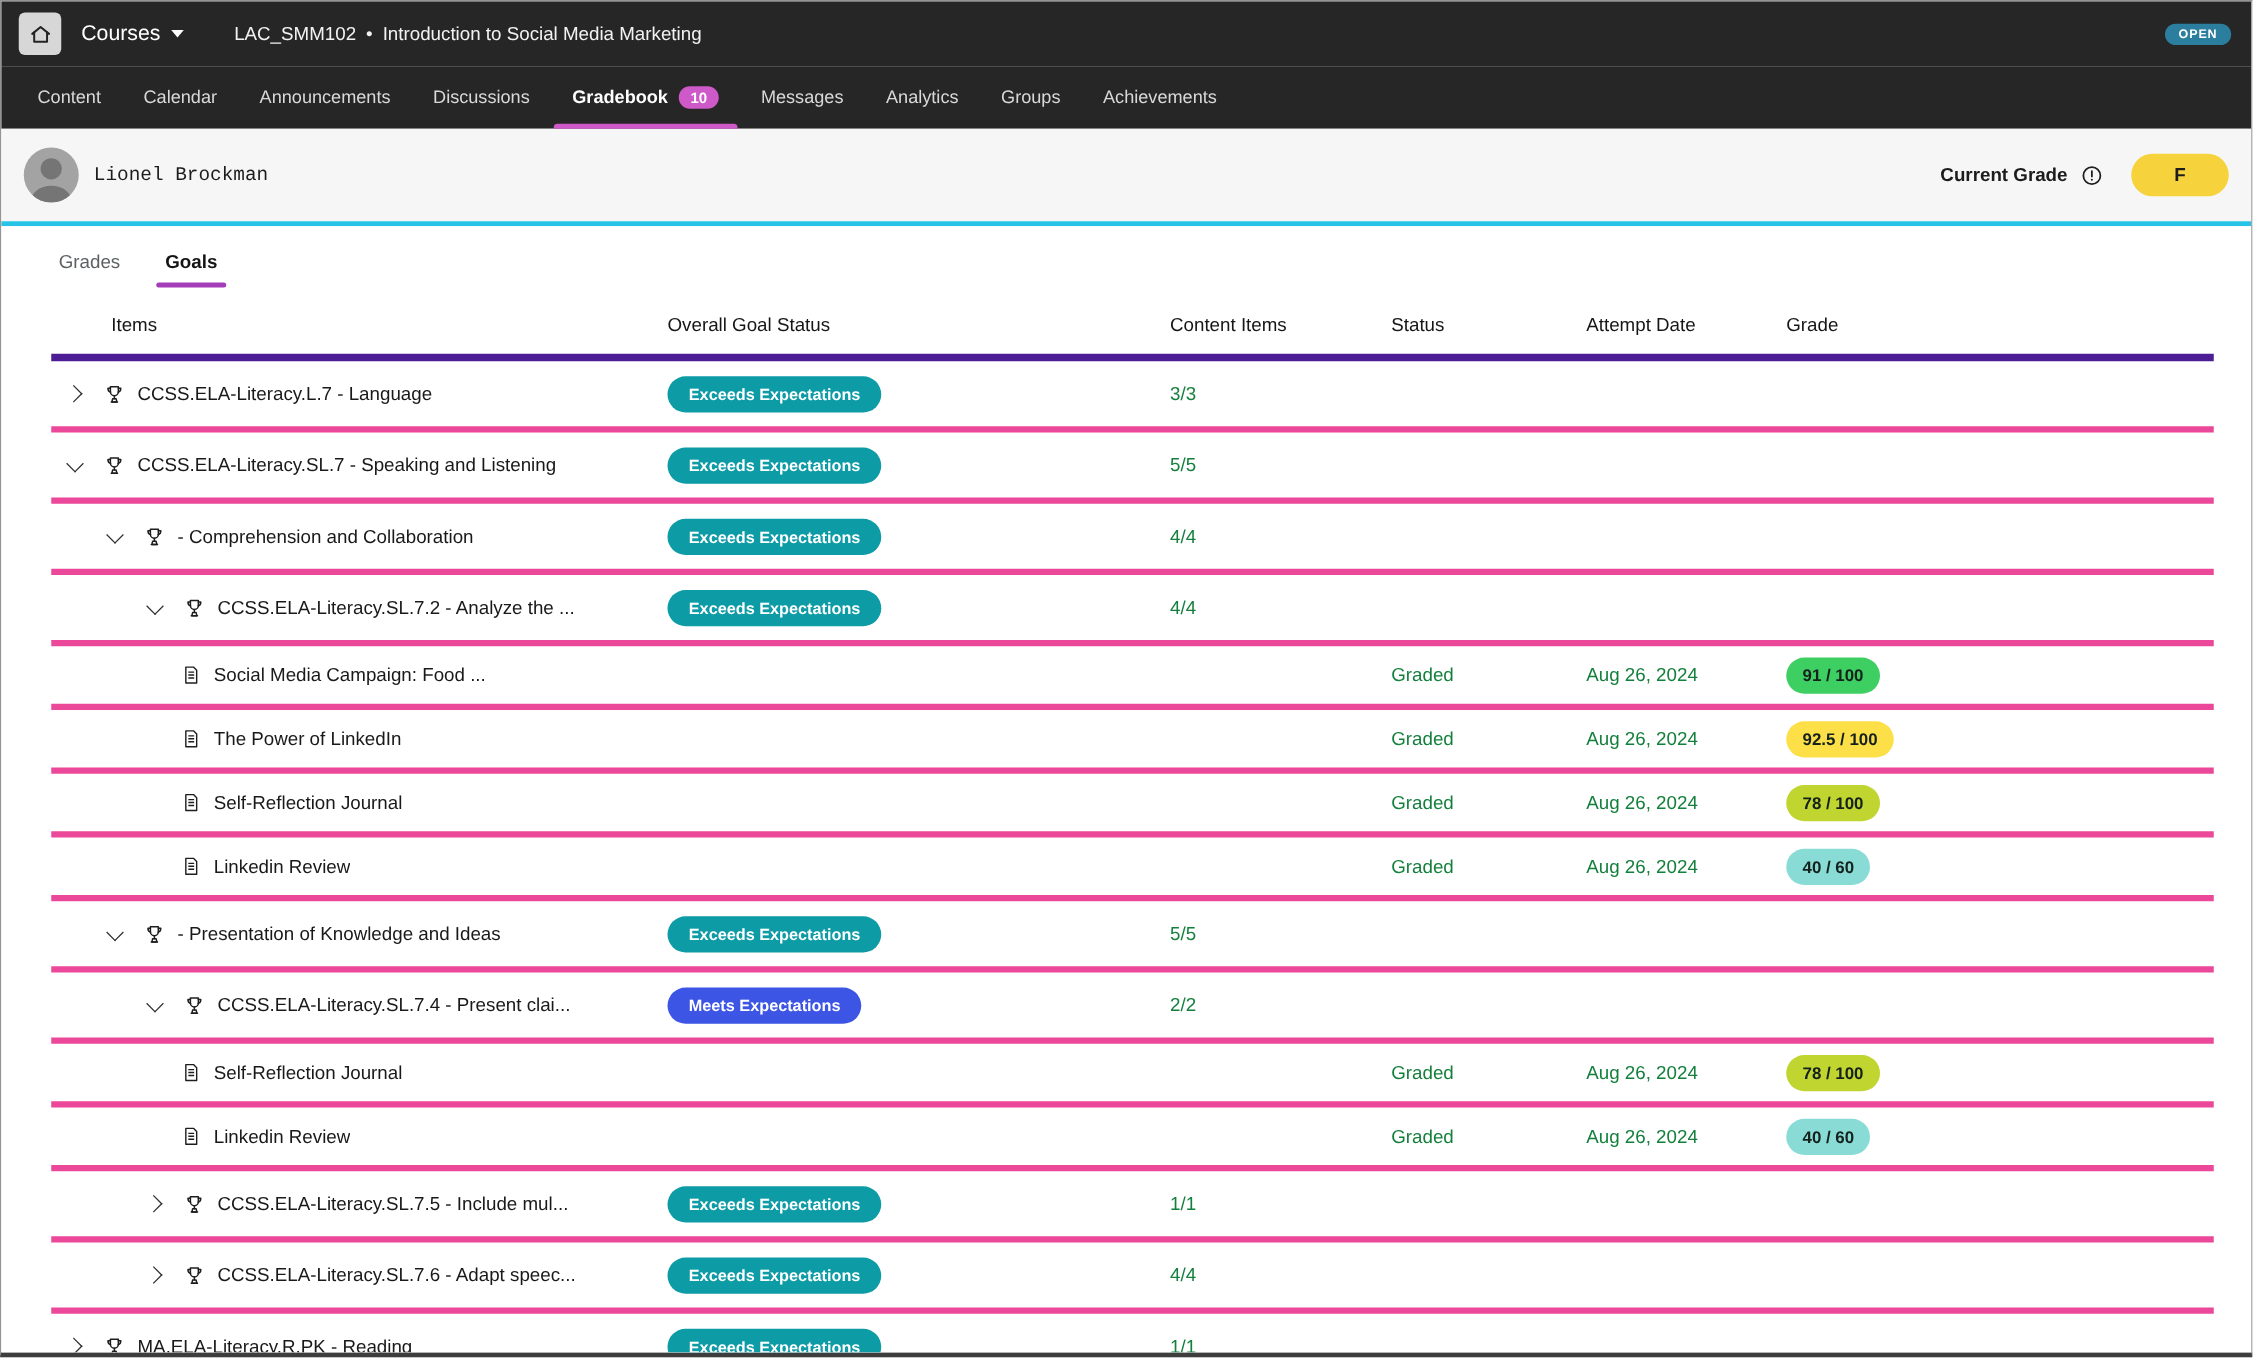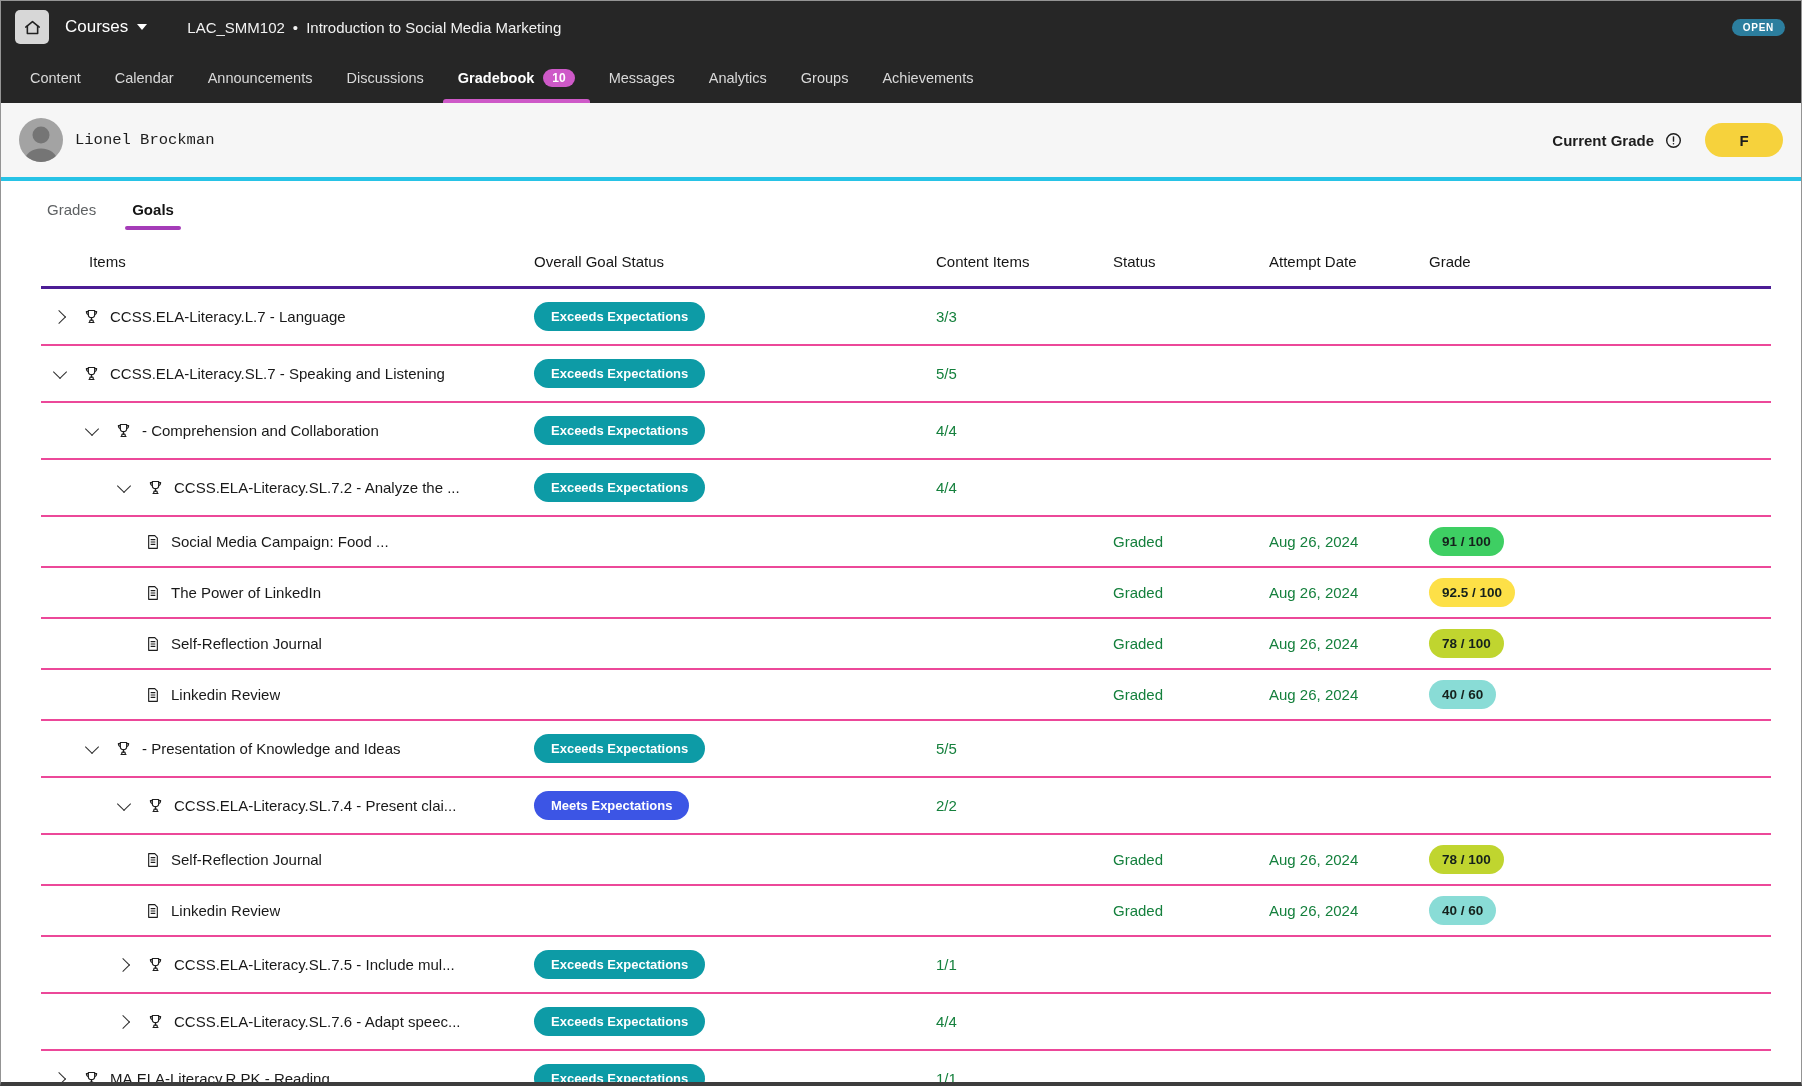--- a/index.html
+++ b/index.html
@@ -35,24 +35,24 @@
 
   
   .subtabs { height:56px; display:flex; align-items:center; gap:36px; padding-left:46px; flex:none; background:#fff; }
   .subtab { position:relative; font-size:15px; color:#5e6163; cursor:pointer; }
   .subtab.active { color:#141414; font-weight:700; }
   .subtab.active::after { content:""; position:absolute; left:-7px; right:-7px; bottom:-12px; height:4px; border-radius:3px; background:#a53cb8; }
 
   
   .goals-table { flex:1; overflow:hidden; padding:0 30px 0 40px; background:#fff; }
   .grid { display:grid; grid-template-columns:493px 402px 177px 156px 160px 1fr; align-items:center; }
-  .thead { height:52px; border-bottom:3px solid #4c1d95; }
+  .thead { height:52px; border-bottom:6px solid #4c1d95; }
   .th { font-size:15px; font-weight:500; color:#161616; }
   .th-items { padding-left:48px; }
-  .trow { border-bottom:2px solid #ec4899; }
+  .trow { border-bottom:5px solid #ec4899; }
   .trow.goal { height:57px; }
   .trow.item { height:51px; }
   .items-cell { display:flex; align-items:center; min-width:0; }
   .expander { width:22px; height:22px; margin-right:12px; display:flex; align-items:center; justify-content:center; cursor:pointer; flex:none; }
   .expander::before { content:""; width:9px; height:9px; border-right:1.8px solid #2e2e2e; border-bottom:1.8px solid #2e2e2e; transform:rotate(-45deg); margin-left:-3px; }
   .expander.down::before { transform:rotate(45deg); margin:-3px 0 0 0; }
   .row-icon { display:flex; color:#1e1e1e; margin-right:10px; flex:none; }
   .row-label { font-size:15px; color:#191919; white-space:nowrap; overflow:hidden; text-overflow:ellipsis; }
   .status-pill { display:inline-block; padding:7px 17px; border-radius:999px; color:#fff; font-size:13px; font-weight:700; white-space:nowrap; justify-self:start; }
   .grade-pill { display:inline-block; padding:7px 13px; border-radius:999px; font-size:13.5px; font-weight:600; color:#15211c; white-space:nowrap; justify-self:start; cursor:pointer; }

